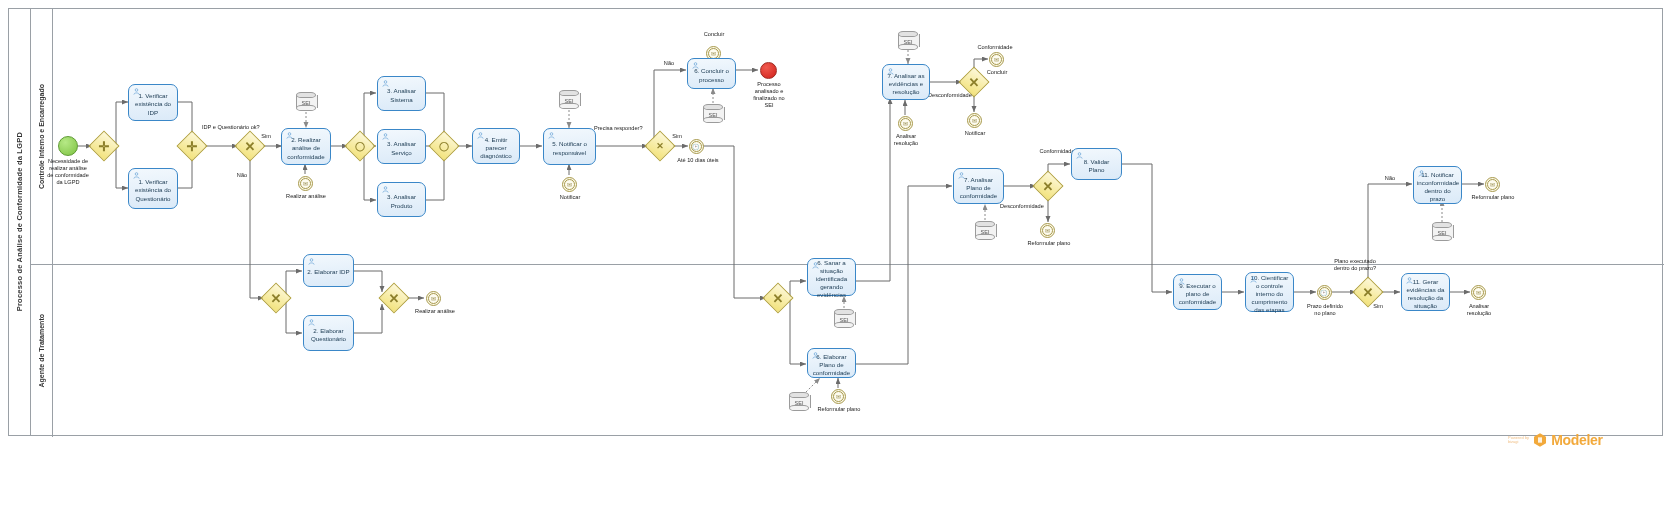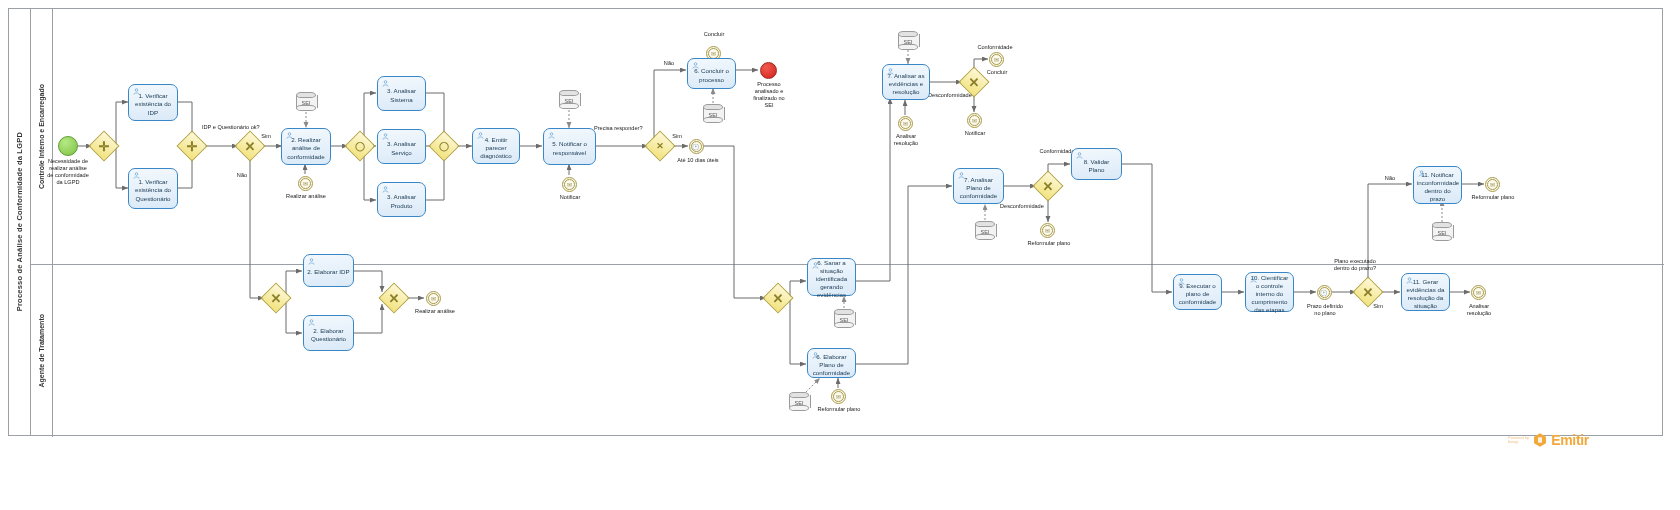--- a/index.html
+++ b/index.html
@@ -589,16 +589,16 @@
 
   <div class="wm" style="left:1508px;top:432px;">
     <div>
       <div class="pb">Powered by</div>
       <div class="pb">bizagi</div>
     </div>
     <svg width="16" height="16" viewBox="0 0 24 24">
       <path d="M12,2 L21,7 L21,17 L12,22 L3,17 L3,7 Z" fill="#f2a93b"></path>
       <path d="M9,8 L15,8 L15,16 L9,16 Z" fill="#ffffff" opacity=".85"></path>
     </svg>
-    <div class="nm">Emitir</div>
+    <div class="nm">Modeler</div>
   </div>
 
 </div>
 
 </body></html>

